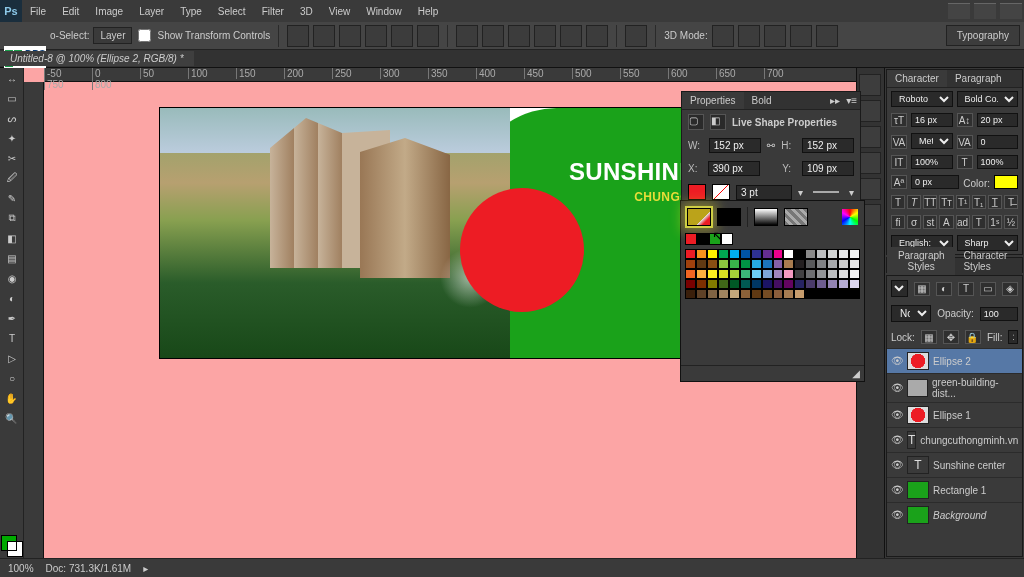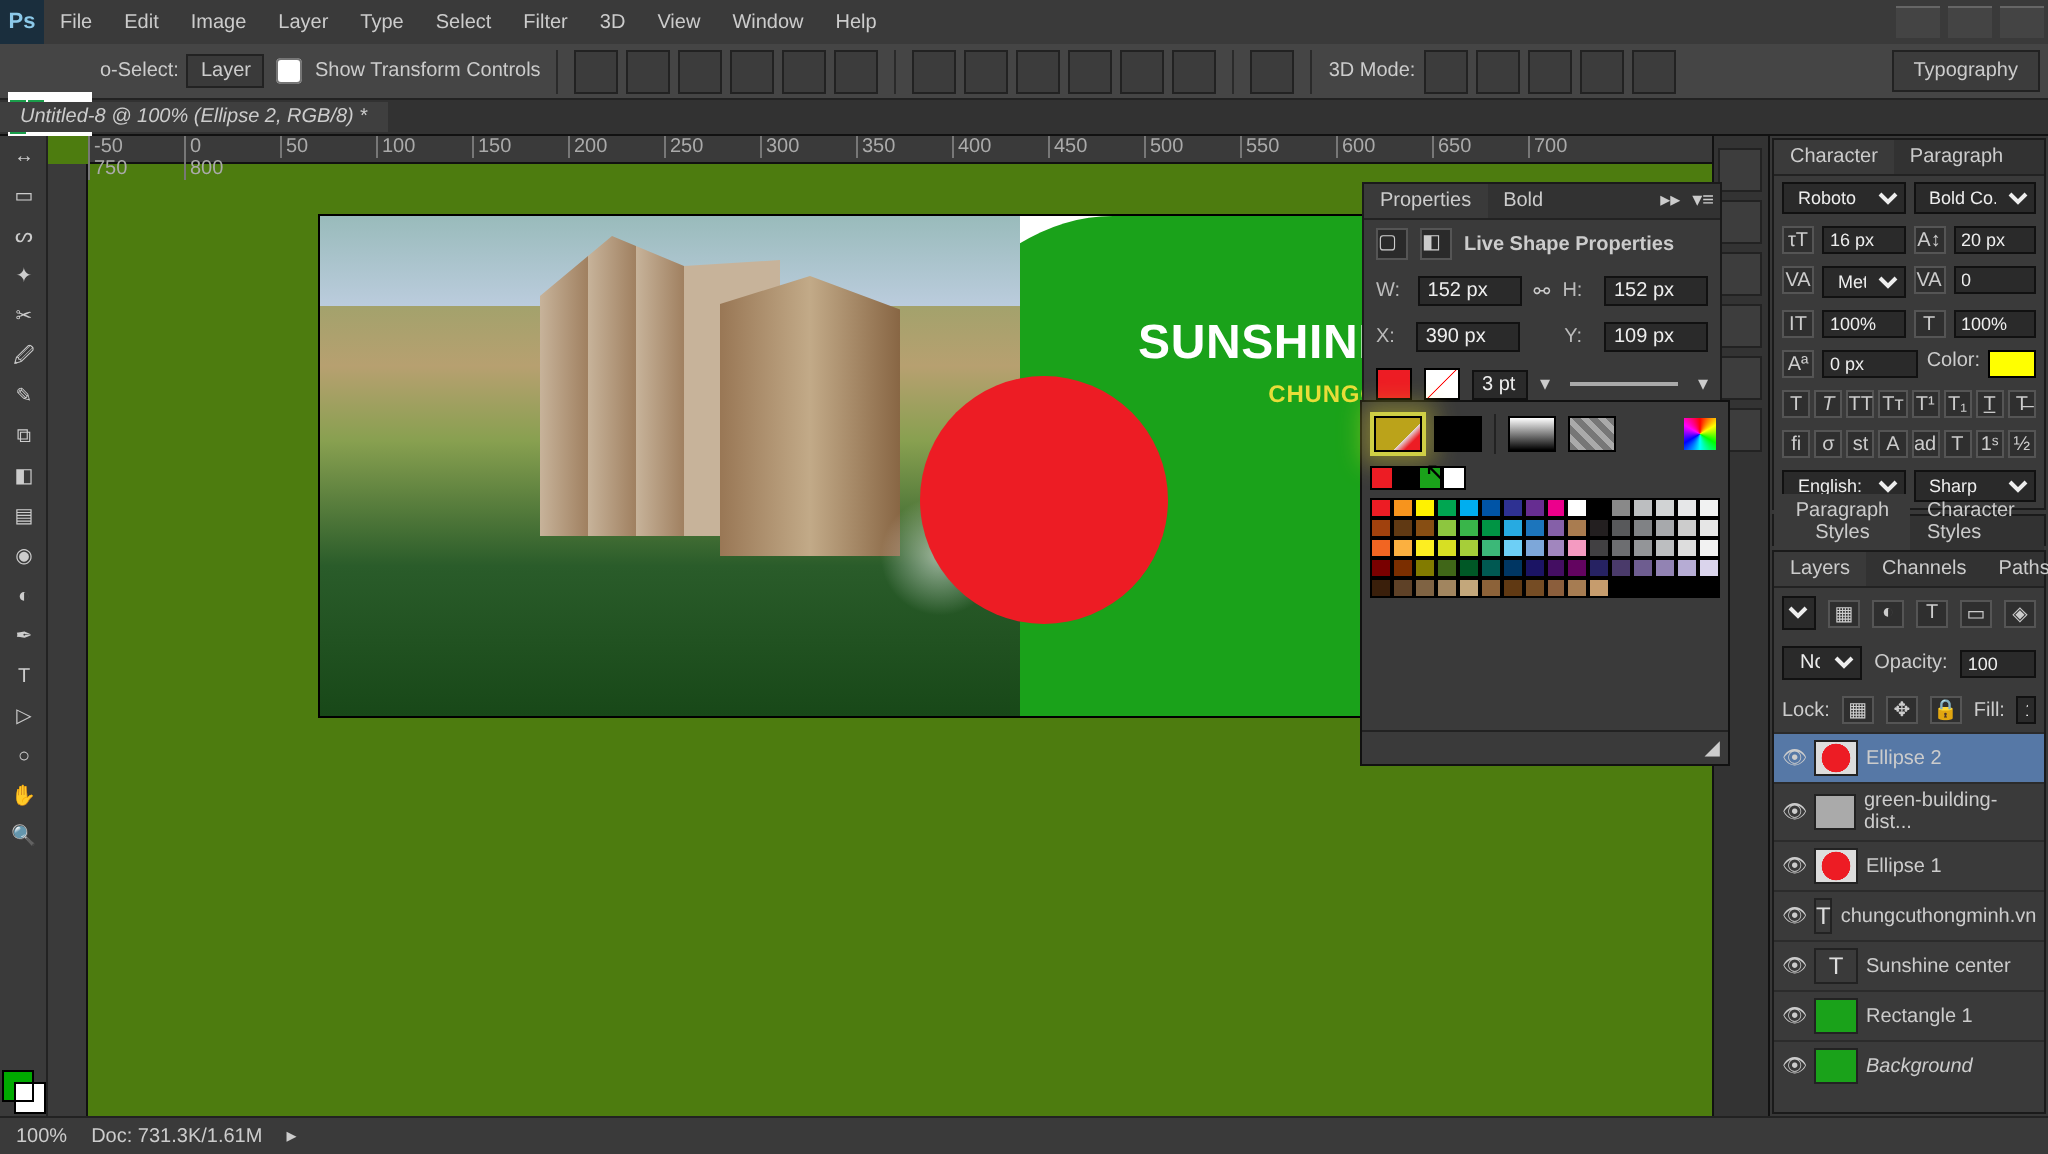--- a/index.html
+++ b/index.html
@@ -27,21 +27,21 @@
 .doctab .t { padding:2px 10px; background:#3f3f3f; font-style:italic;}
 
 
 .main { display:flex; height:calc(100% - 22px - 28px - 18px - 19px); }
 .tools { width:24px; background:#3a3a3a; display:flex; flex-direction:column; border-right:1px solid #222;}
 .tools .tbtn { width:24px; height:20px; display:flex; align-items:center; justify-content:center; font-size:10px;}
 .tools .swatches { margin-top:auto; padding:2px; }
 .tools .fg{width:14px;height:14px;background:#0a0;outline:1px solid #000;}
 .tools .bg{width:14px;height:14px;background:#fff;outline:1px solid #000;margin-top:-8px;margin-left:6px;}
 
-.canvas-wrap { flex:1; background:#4d7c0f; position:relative; overflow:hidden;}
+.canvas-wrap { flex:1; background:#fca5a5; position:relative; overflow:hidden;}
 .ruler-h{position:absolute;top:0;left:20px;right:0;height:14px;background:#3a3a3a;border-bottom:1px solid #111;font-size:7px;}
 .ruler-v{position:absolute;top:14px;left:0;bottom:0;width:20px;background:#3a3a3a;border-right:1px solid #111;}
 .ruler-h span{display:inline-block;width:48px;border-left:1px solid #777;padding-left:2px;color:#aaa;}
 
 .doc { position:absolute; top:40px; left:136px; width:604px; height:250px; background:#fff; box-shadow:0 0 0 1px #000; }
 .doc .bg-green{position:absolute;right:0;top:0;bottom:0;width:55%;background:#1aa21a;border-top-left-radius:60% 120%;border-bottom-left-radius:10% 40%;}
 .doc .photo{position:absolute;left:0;top:0;bottom:0;width:58%;
   background:linear-gradient(to bottom,#9bb 0,#bcd 18%,#a3a26c 18%,#b7a070 30%,#88a050 45%,#2a5c2a 70%,#184818 100%);
 }
 .doc .bldg{position:absolute;left:110px;top:10px;width:120px;height:150px;
@@ -79,21 +79,21 @@
 .flyout .sw.p{background:repeating-linear-gradient(45deg,#777 0 3px,#aaa 3px 6px)}
 .flyout .spec{width:16px;height:16px;margin-left:auto;background:conic-gradient(#f00,#ff0,#0f0,#0ff,#00f,#f0f,#f00);}
 .flyout .head{padding:0 6px 2px;font-size:9px;color:#bbb;display:flex;align-items:center;}
 .flyout .gear{margin-left:auto;}
 .swatches-grid{display:grid;grid-template-columns:repeat(16,1fr);gap:0;padding:0 4px 6px;}
 .swatches-grid .c{height:10px;border:1px solid #000;}
 
 .cursor{position:absolute;left:712px;top:228px;z-index:60;pointer-events:none;color:#000;font-size:14px;}
 
 
-.rcol2 .panel .row{display:flex;gap:4px;padding:3px 4px;align-items:flex-start;}
+.rcol2 .panel .row{display:flex;gap:4px;padding:3px 4px;align-items:flex-end;}
 .rcol2 select,.rcol2 input{background:#2a2a2a;border:1px solid #111;color:#eee;font-size:9px;padding:1px 3px;min-width:0;flex:1;}
 .rcol2 .ic{width:16px;height:14px;background:#2f2f2f;border:1px solid #555;display:flex;align-items:center;justify-content:center;}
 .tt-row{display:flex;gap:2px;padding:3px 4px;}
 .tt-row .ic{width:17px;}
 .colorbox{width:24px;height:14px;background:#ffff00;border:1px solid #000;}
 
 
 .layers .hdr{display:flex;gap:6px;padding:4px;align-items:center;}
 .layers select{background:#2a2a2a;border:1px solid #111;color:#eee;font-size:10px;padding:1px 4px;}
 .layer{display:flex;align-items:center;gap:4px;padding:3px 4px;border-top:1px solid #2b2b2b;}
@@ -293,25 +293,20 @@
     </div>
 
     <div class="panel" style="height:16px">
       <div class="tabs">
         <span class="a">Paragraph Styles</span>
         <span>Character Styles</span>
       </div>
     </div>
 
     <div class="panel layers" style="flex:1">
-      <div class="tabs" id="ltabs">
-          <span class="a">Layers</span>
-          <span>Channels</span>
-          <span>Paths</span>
-        </div>
       <div class="hdr">
         <select style="width:50px"><option>ρ Kind</option></select>
         <span class="ic">▦</span>
         <span class="ic">◐</span>
         <span class="ic">T</span>
         <span class="ic">▭</span>
         <span class="ic">◈</span>
       </div>
       <div class="hdr">
         <select><option>Normal</option></select>
@@ -389,21 +384,21 @@
   <div class="proprow">
     <label>X:</label>
       <input value="390 px" style="">
     <span style="width:12px"></span>
     <label>Y:</label>
       <input value="109 px" style="">
   </div>
   <div class="proprow">
     <span style="width:18px;height:16px;background:#ed1c24;border:1px solid #000"></span>
     <span style="width:18px;height:16px;background:linear-gradient(135deg,#fff 48%,#f00 50%,#fff 52%);border:1px solid #000"></span>
-    <input style="width: 28px;" value="3 pt">
+    <input style="width: 56px;" value="3 pt">
     <span>▾</span>
     <span style="flex:1;height:2px;background:#aaa;margin:0 4px"></span>
     <span>▾</span>
   </div>
 </div>
 
 <div class="flyout">
   <div class="sw-row">
     <div class="sw y"></div>
     <div class="sw k"></div>

